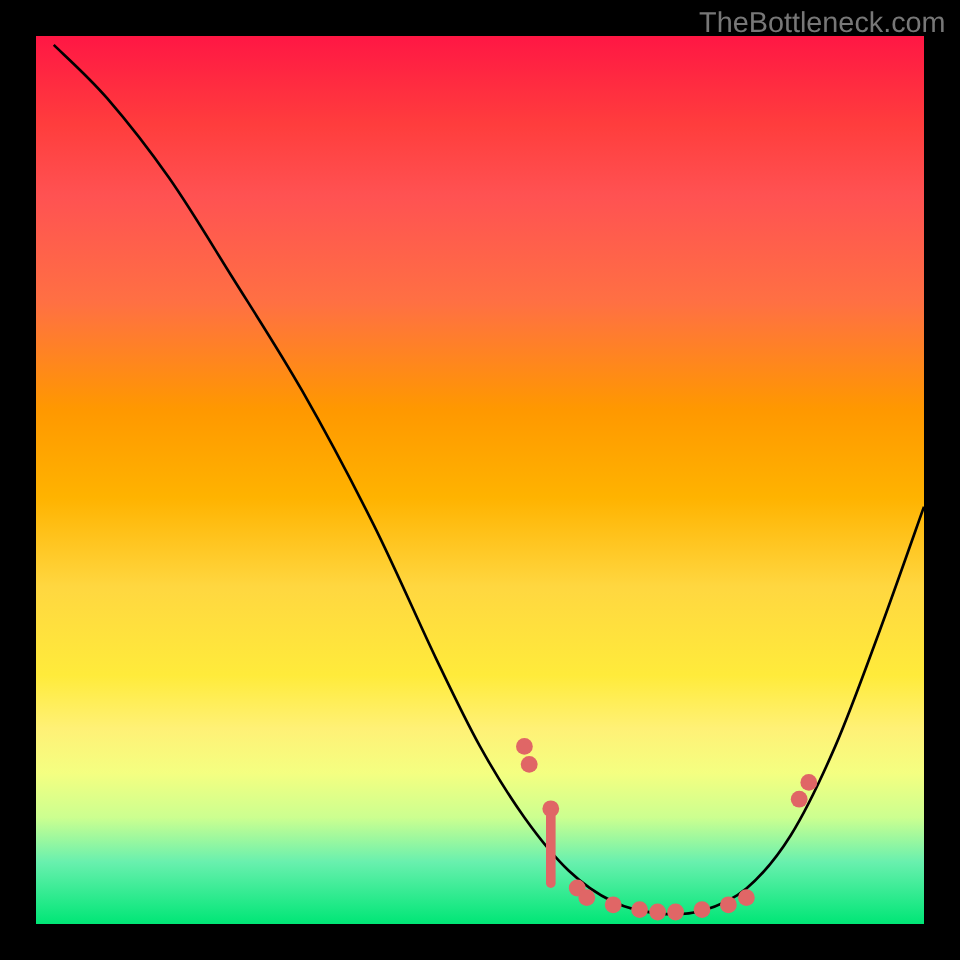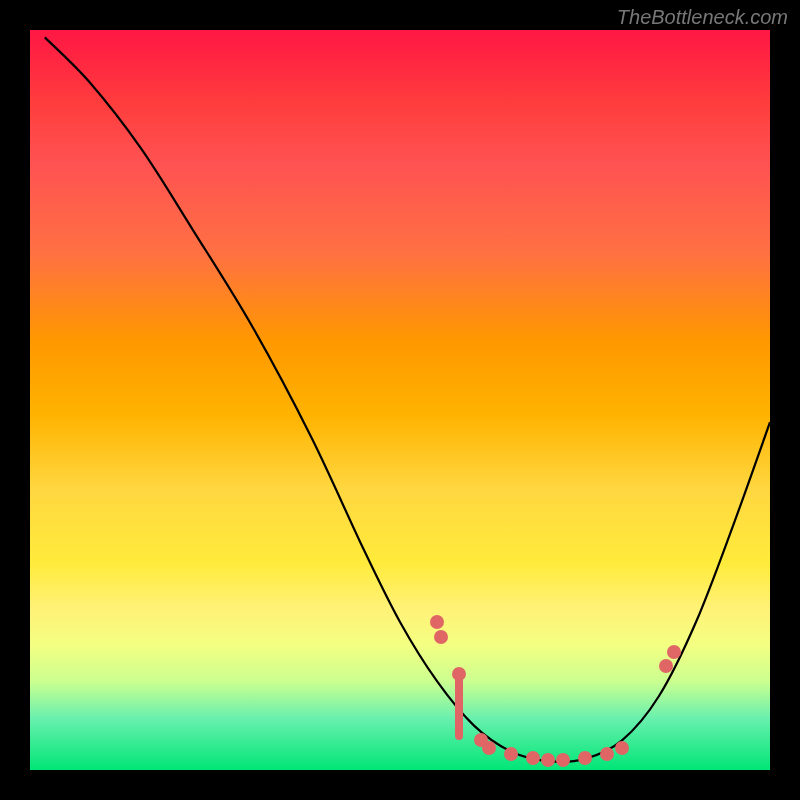--- a/index.html
+++ b/index.html
@@ -9,24 +9,23 @@
     background: #000;
     position: relative;
     overflow: hidden;
     font-family: Arial, sans-serif;
   }
   .attribution {
     position: absolute;
     top: 6px;
     right: 12px;
     color: #777;
-    font-size: 20px;
+    font-size: 24px;
     font-weight: 500;
     z-index: 10;
-    font-style: italic;
   }
   .plot-area {
     position: absolute;
     left: 30px;
     top: 30px;
     width: 740px;
     height: 740px;
     background: linear-gradient(to bottom,
       #ff1744 0%,
       #ff3d3d 10%,

